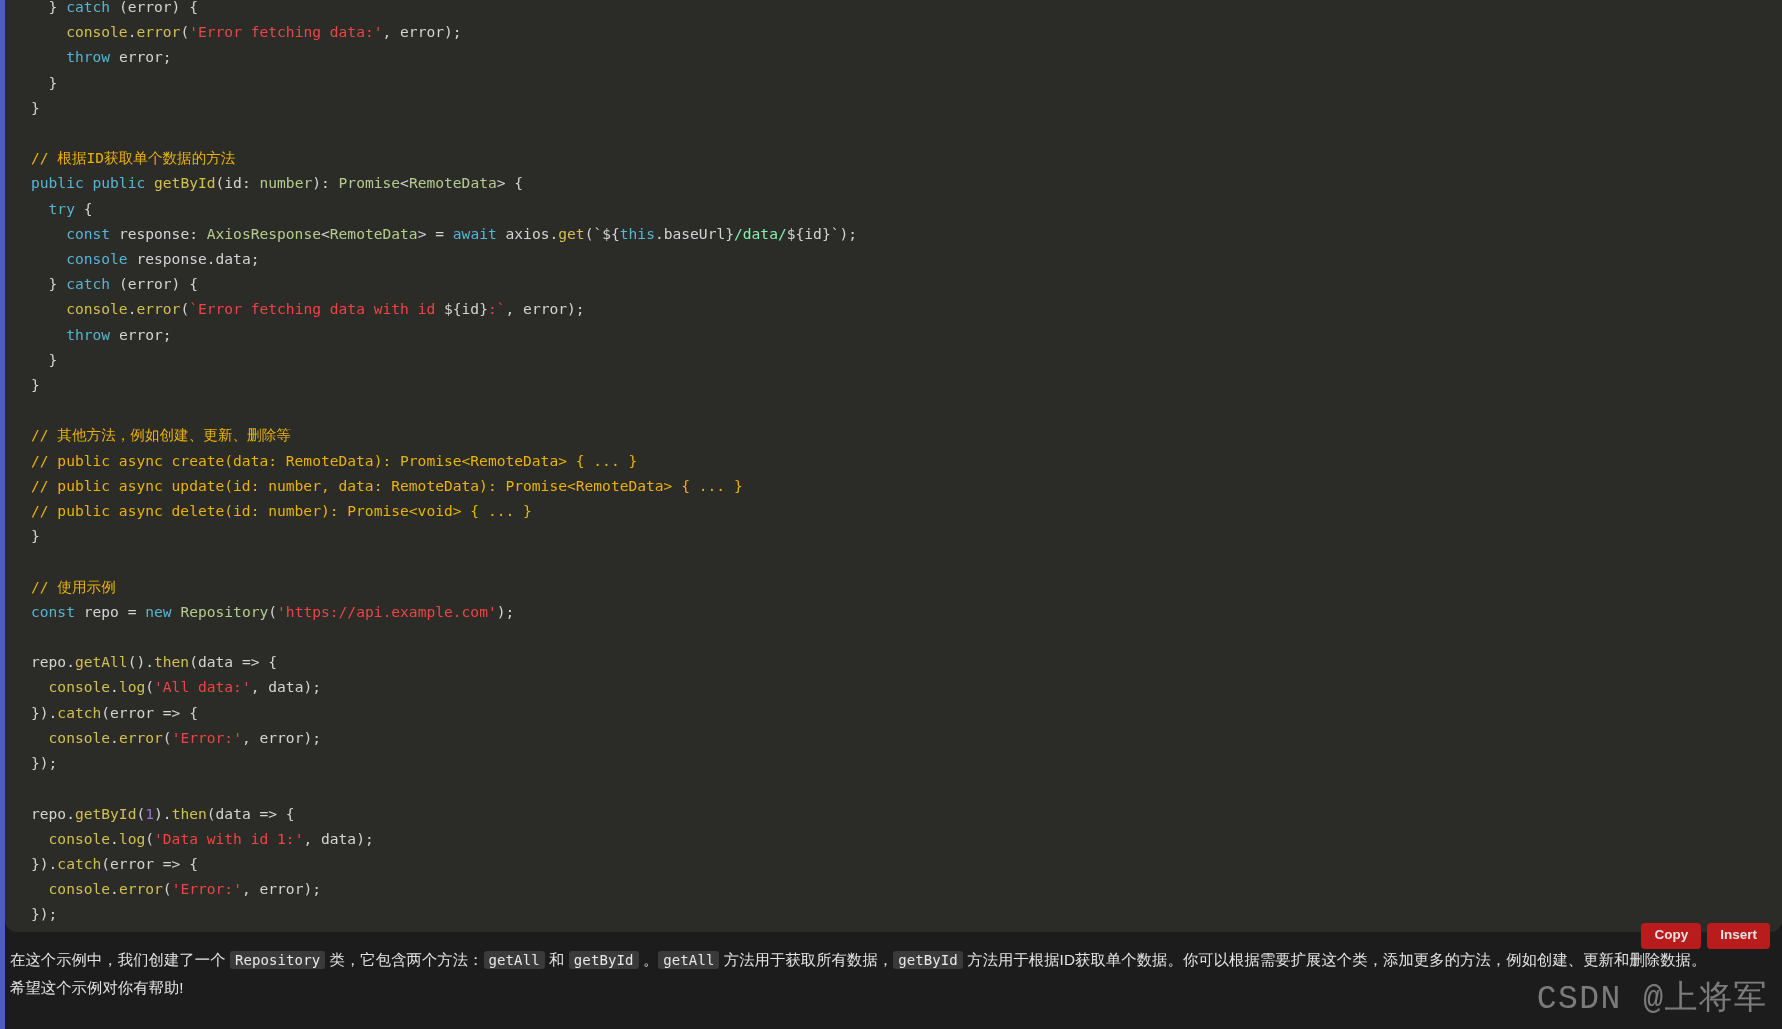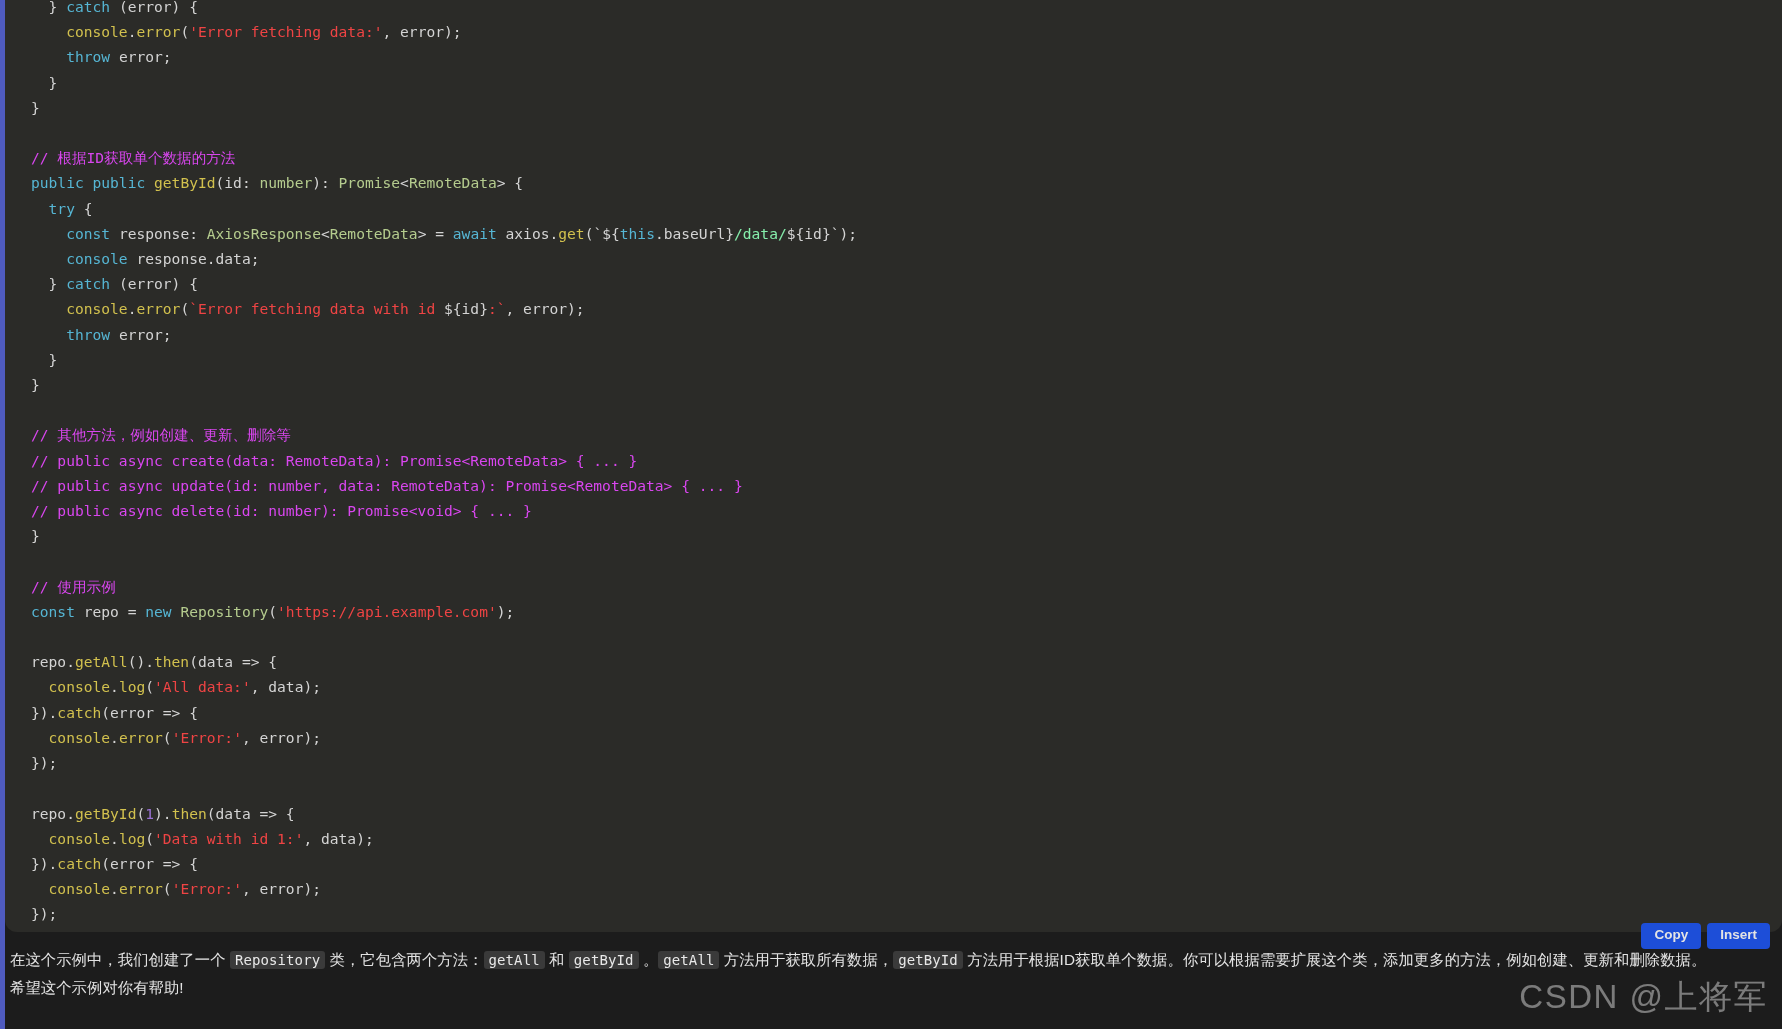--- a/index.html
+++ b/index.html
@@ -43,35 +43,35 @@
     line-height: 25.2px;
     color: #d4d4d4;
     white-space: pre;
     tab-size: 2;
   }
   .kw      { color: #56b6d4; }   
   .fn      { color: #d2c14e; }   
   .type    { color: #b5cc8e; }   
   .str     { color: #ef4444; }   
   .num     { color: #9b72d6; }   
-  .cmt     { color: #d946ef; }
+  .cmt     { color: #eab308; }
   .plain   { color: #d4d4d4; }
   .urlpath { color: #86efac; }
 
   
   #code-actions {
     position: absolute;
     right: 12px;
     top: 923px;
     display: flex;
     gap: 6px;
     z-index: 8;
   }
   .code-btn {
-    background: #1d4ed8;
+    background: #b91c1c;
     color: #e4e4e4;
     border: none;
     border-radius: 4px;
     font-family: "Liberation Sans", sans-serif;
     font-size: 13.5px;
     font-weight: bold;
     padding: 5px 13px 6px 13px;
     cursor: pointer;
     line-height: 1.1;
   }
@@ -96,21 +96,21 @@
     border-radius: 3px;
     padding: 1px 5px;
     font-family: "DejaVu Sans Mono", "Liberation Mono", monospace;
     font-size: 14px;
   }
   
   #watermark {
     position: absolute;
     right: 14px;
     top: 975px;
-    font-family: Liberation Sans, sans-serif;
+    font-family: Liberation Mono, monospace;
     font-size: 33px;
     color: rgba(255,255,255,0.42);
     letter-spacing: 1.5px;
     pointer-events: none;
     user-select: none;
     white-space: nowrap;
     z-index: 9;
   }
 </style>
 </head>

